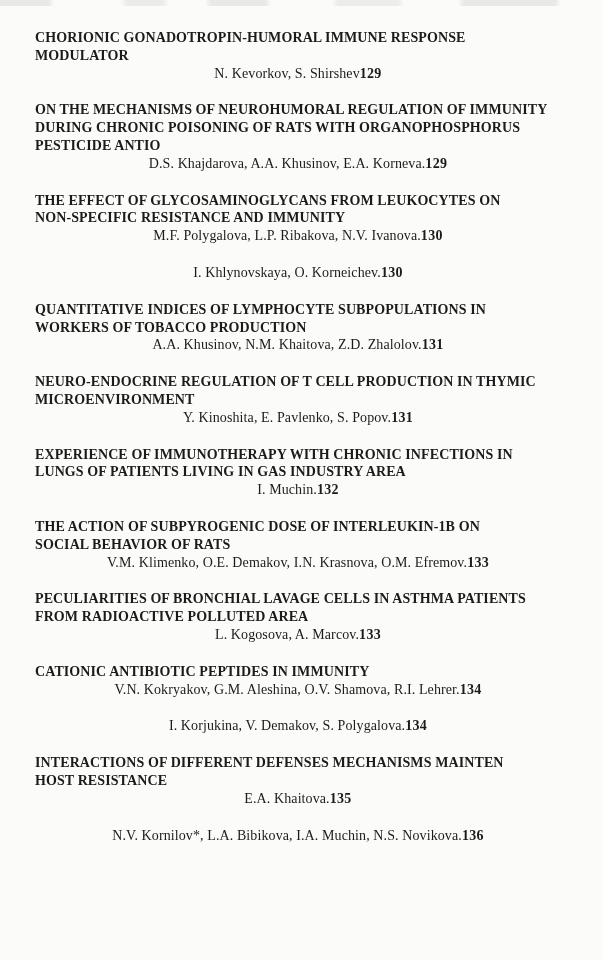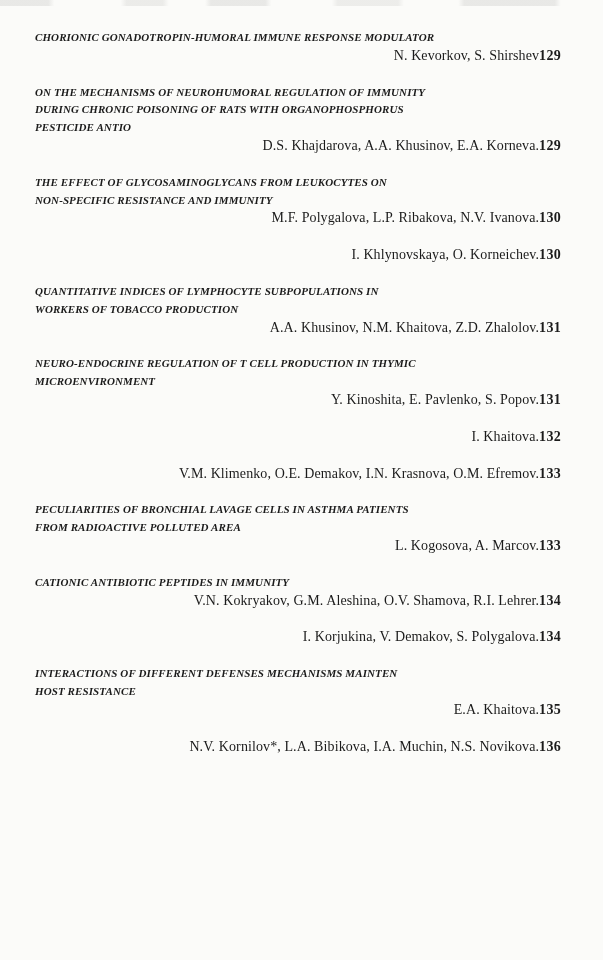--- a/index.html
+++ b/index.html
@@ -37,30 +37,29 @@
     position: absolute;
     top: 29px;
     left: 35px;
     right: 42px;
   }
   .entry {
     margin-bottom: 19px;
   }
   .title {
     margin: 0;
-    font-size: 11px;
+    font-size: 14px;
     font-weight: bold;
     line-height: 17.8px;
     letter-spacing: 0.1px;
     white-space: pre-line;
-    font-style: italic;
   }
   .meta {
     display: flex;
-    justify-content: flex-end;
+    justify-content: center;
     align-items: baseline;
     font-size: 14px;
     line-height: 17.8px;
   }
   .authors {
     letter-spacing: 0.1px;
   }
   .pagenum {
     letter-spacing: 0.3px;
     font-weight: bold;
@@ -118,27 +117,31 @@
   <article class="entry">
     <h2 class="title">NEURO-ENDOCRINE REGULATION OF T CELL PRODUCTION IN THYMIC
 MICROENVIRONMENT</h2>
     <div class="meta">
       <span class="authors">Y. Kinoshita, E. Pavlenko, S. Popov.</span>
       <span class="pagenum">131</span>
     </div>
   </article>
 
   <article class="entry">
+    <h2 class="title">EXPERIENCE OF IMMUNOTHERAPY WITH CHRONIC INFECTIONS IN
+LUNGS OF PATIENTS LIVING IN GAS INDUSTRY AREA</h2>
     <div class="meta">
-      <span class="authors">I. Khaitova.</span>
+      <span class="authors">I. Muchin.</span>
       <span class="pagenum">132</span>
     </div>
   </article>
 
   <article class="entry">
+    <h2 class="title">THE ACTION OF SUBPYROGENIC DOSE OF INTERLEUKIN-1B ON
+SOCIAL BEHAVIOR OF RATS</h2>
     <div class="meta">
       <span class="authors">V.M. Klimenko, O.E. Demakov, I.N. Krasnova, O.M. Efremov.</span>
       <span class="pagenum">133</span>
     </div>
   </article>
 
   <article class="entry">
     <h2 class="title">PECULIARITIES OF BRONCHIAL LAVAGE CELLS IN ASTHMA PATIENTS
 FROM RADIOACTIVE POLLUTED AREA</h2>
     <div class="meta">

